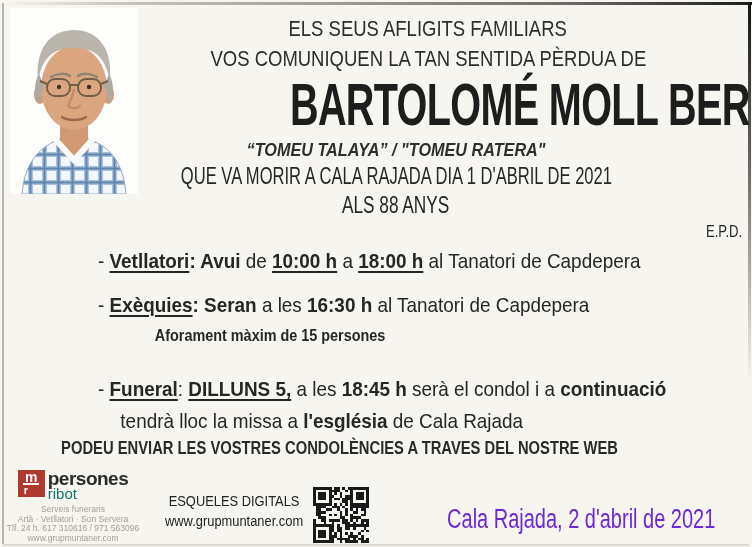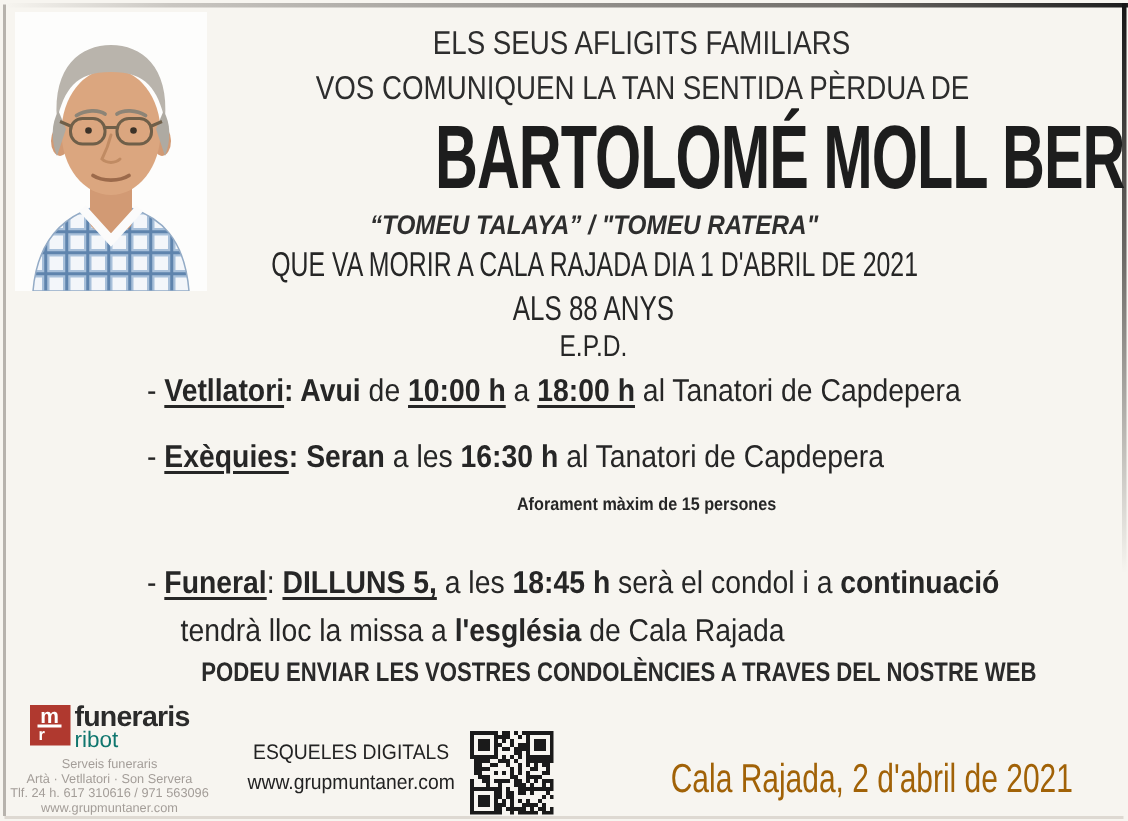--- a/index.html
+++ b/index.html
@@ -22,36 +22,36 @@
   .h-name{font-size:60px;font-weight:bold;line-height:62px;color:#1d1d1d;letter-spacing:-1px;}
   .h-name .cx{transform:scaleX(.66);transform-origin:center;}
 
   .subheader{position:absolute;left:46px;top:139px;width:700px;text-align:center;}
   .s-nick{font-size:18px;font-weight:bold;font-style:italic;line-height:22px;color:#2e2e2e;}
   .s-nick .cx{transform:scaleX(.9);transform-origin:center;}
   .s-death{font-size:23px;line-height:30px;}
   .s-death .cx{transform:scaleX(.72);transform-origin:center;}
   .s-age{font-size:23px;line-height:28px;}
   .s-age .cx{transform:scaleX(.75);transform-origin:center;}
-  .s-epd{font-size:20px;line-height:25px;}
+  .s-epd{font-size:16px;line-height:25px;text-align:right;}
   .s-epd .cx{transform:scaleX(.82);transform-origin:center;}
 
   .details{position:absolute;left:98px;top:247px;width:622px;font-size:21px;line-height:28px;}
   .d-line .cx{transform:scaleX(.9);transform-origin:left center;}
   .d-vet{margin-bottom:16px;}
   .d-exe{margin-bottom:6px;}
-  .d-afo{margin-bottom:14px;text-align:center;margin-left:44px;font-size:12px;font-weight:bold;line-height:22px;}
+  .d-afo{margin-bottom:14px;text-align:left;margin-left:44px;font-size:16px;font-weight:bold;line-height:22px;}
   .d-afo .cx{transform:scaleX(.9);transform-origin:center;}
   .d-fun{margin-bottom:4px;margin-top:28px;}
   .d-fun2{}
   .d-fun2 .cx{transform:scaleX(.9);transform-origin:center;}
   .b{font-weight:bold;}
   .bu{font-weight:bold;text-decoration:underline;text-decoration-thickness:2px;text-underline-offset:3px;}
 
-  .condol{position:absolute;left:0;top:436px;width:752px;text-align:right;
+  .condol{position:absolute;left:0;top:436px;width:752px;text-align:left;
           font-size:18px;font-weight:bold;line-height:24px;color:#2a2a2a;}
   .condol .cx{transform:scaleX(.82);transform-origin:center;}
 
   .logo{position:absolute;left:6px;top:470px;width:134px;text-align:center;}
   .logo-row{display:flex;justify-content:center;align-items:flex-start;gap:3px;}
   .mark{width:27px;height:27px;background:#b0392f;color:#fff;display:flex;flex-direction:column;
         align-items:center;justify-content:center;font-weight:bold;flex:0 0 auto;}
   .mark-m{font-size:14px;line-height:12px;border-bottom:2px solid #fff;padding:0 2px;}
   .mark-r{font-size:11px;line-height:11px;align-self:flex-start;margin-left:6px;}
   .logo-text{text-align:left;padding-top:1px;}
@@ -60,21 +60,21 @@
   .logo-small{margin-top:4px;font-size:8.5px;line-height:9.5px;color:#a39d98;}
 
   .digitals{position:absolute;left:158px;top:491px;width:152px;text-align:center;
             font-size:14px;font-weight:normal;color:#222;line-height:20px;}
   .digitals .cx{transform:scaleX(.92);transform-origin:center;}
 
   .qr{position:absolute;left:313px;top:487px;width:56px;height:56px;}
   .qr svg{width:56px;height:56px;shape-rendering:crispEdges;}
 
   .dateline{position:absolute;left:400px;top:503px;width:330px;
-            font-size:27px;line-height:32px;color:#a16207;}
+            font-size:27px;line-height:32px;color:#6d28d9;}
   .dateline .cx{transform:scaleX(.74);transform-origin:center;}
 </style>
 </head>
 <body>
 
 <div class="page">
   <div class="edge-top"></div>
   <div class="edge-right"></div>
   <div class="edge-left"></div>
   <div class="edge-bottom"></div>
@@ -140,21 +140,21 @@
 
   <div class="condol"><span class="cx">PODEU ENVIAR LES VOSTRES CONDOLÈNCIES A TRAVES DEL NOSTRE WEB</span></div>
 
   <div class="logo">
     <div class="logo-row">
       <div class="mark">
           <span class="mark-m">m</span>
           <span class="mark-r">r</span>
         </div>
       <div class="logo-text">
-        <div class="logo-name">funeraris</div>
+        <div class="logo-name">persones</div>
         <div class="logo-name2">ribot</div>
       </div>
     </div>
     <div class="logo-small">
       <div>Serveis funeraris</div>
       <div>Artà · Vetllatori · Son Servera</div>
       <div>Tlf. 24 h. 617 310616 / 971 563096</div>
       <div>www.grupmuntaner.com</div>
     </div>
   </div>

